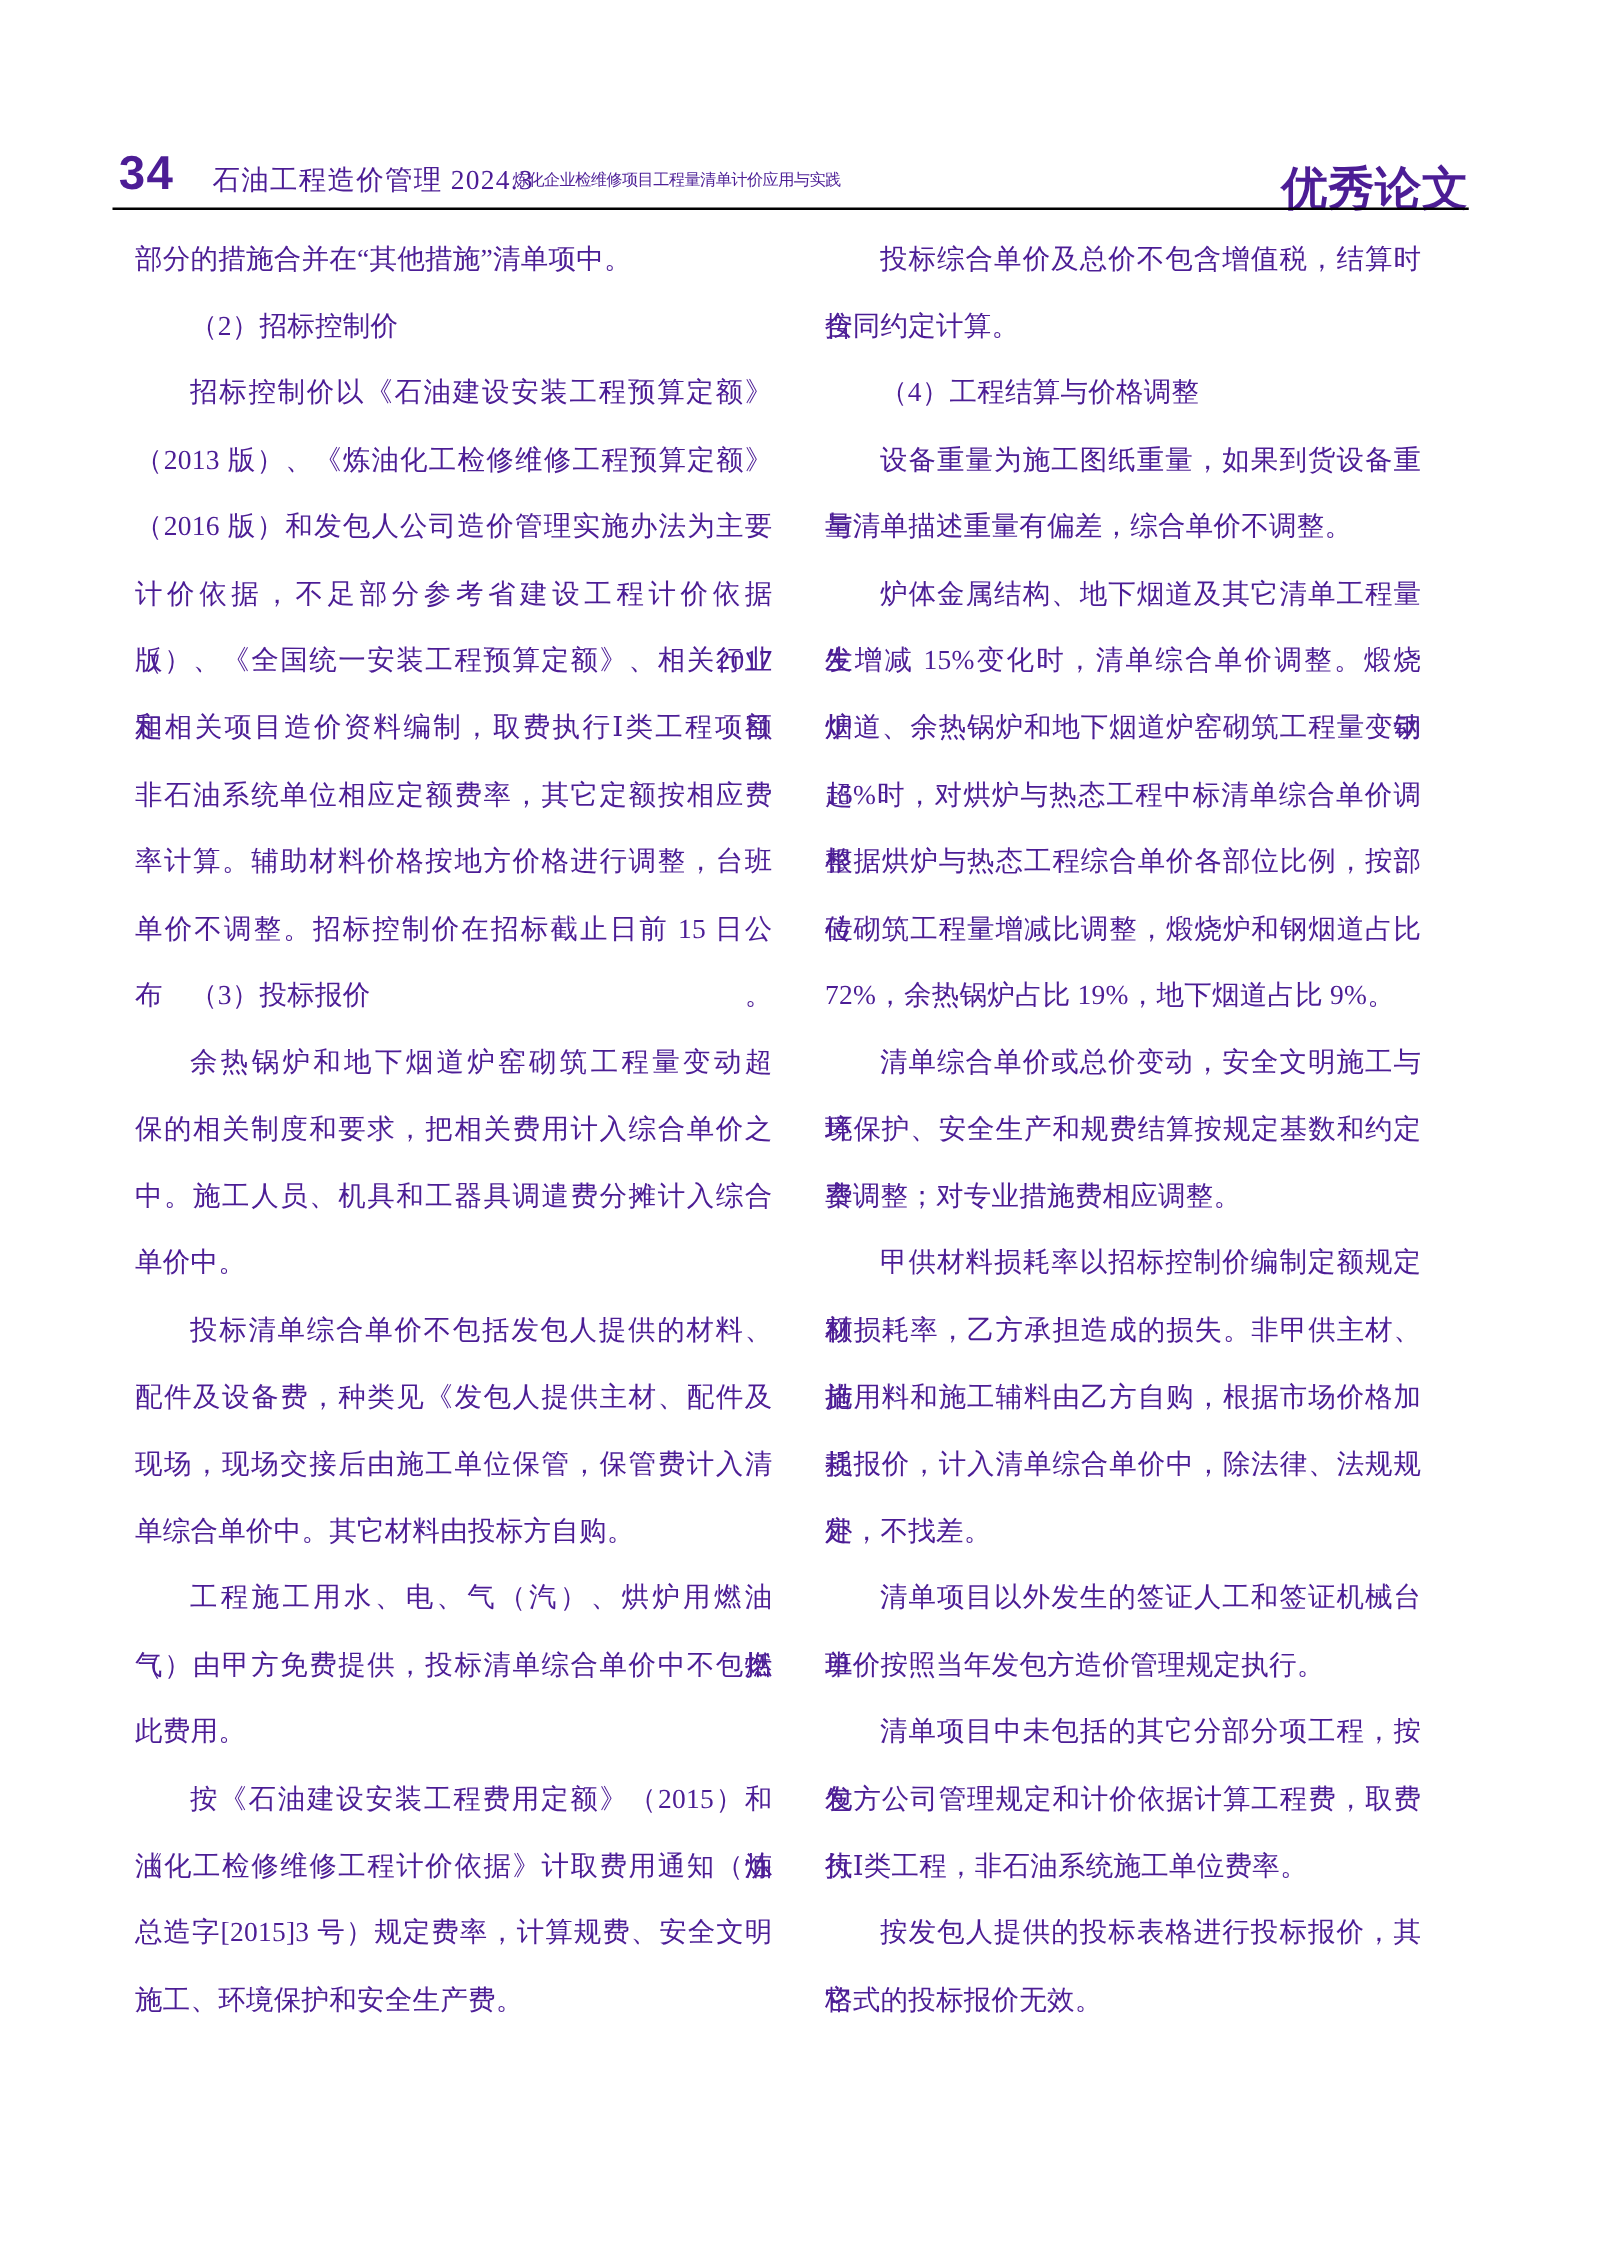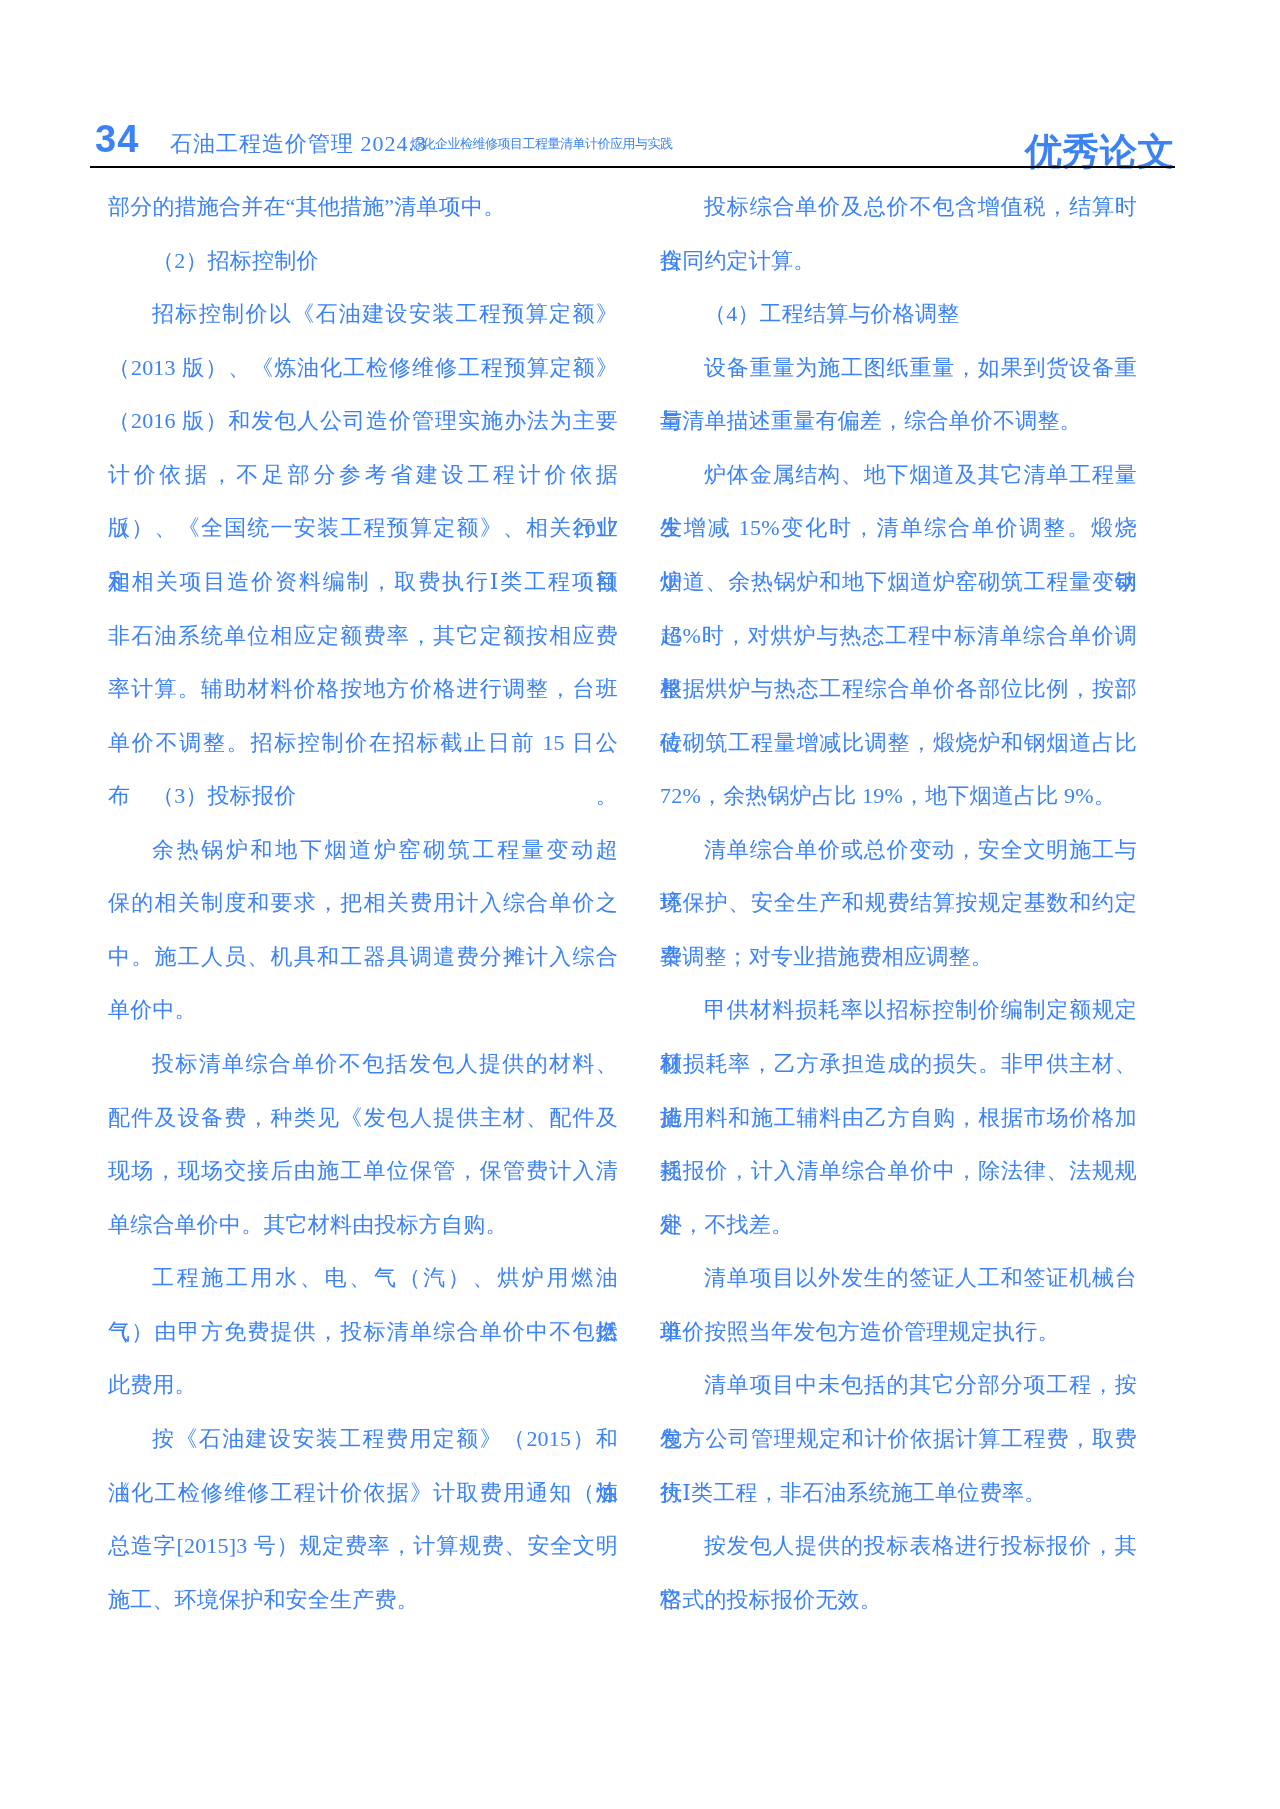--- a/index.html
+++ b/index.html
@@ -2,21 +2,21 @@
 <html lang="zh"><head>
 <meta charset="utf-8">
 <style>
   html,body{margin:0;padding:0;background:#888;}
   .page{
     position:relative;
     width:1280px;height:1809px;
     margin:0 auto;
     background:#ffffff;
     font-family:"Liberation Serif","DejaVu Serif",serif;
-    color:#3b82f6;
+    color:#4c1d95;
     overflow:hidden;
   }
   
   .hdr{position:absolute;left:0;top:0;width:100%;height:170px;}
   .pageno{
     position:absolute;left:95px;top:120px;
     font-size:38px;font-weight:bold;line-height:1;
     font-family:"Liberation Sans","DejaVu Sans",sans-serif;
     letter-spacing:1px;
   }

